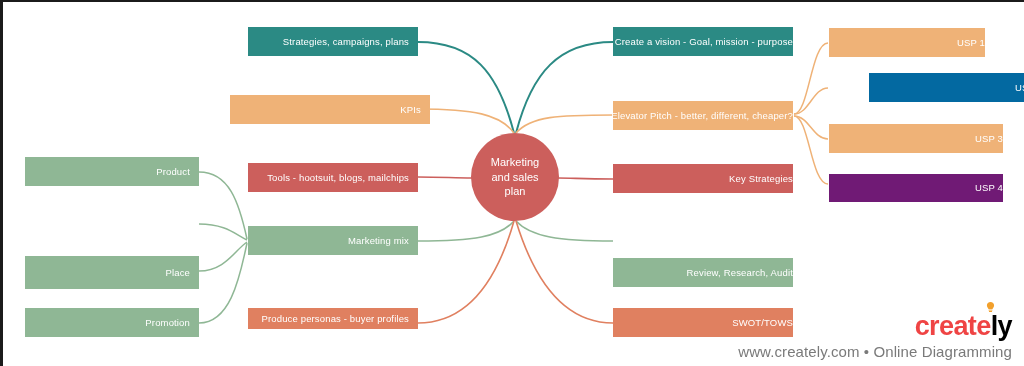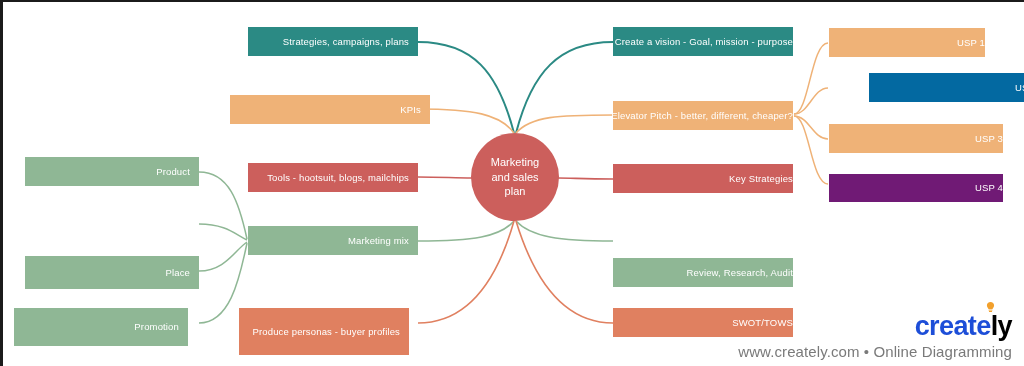--- a/index.html
+++ b/index.html
@@ -67,21 +67,21 @@
     user-select: none;
   }
   .logo-word {
     font-size: 27px;
     font-weight: bold;
     letter-spacing: -0.6px;
     line-height: 1;
     position: relative;
     display: inline-block;
   }
-  .logo-create { color: #1d4ed8; margin-left: 23px; }
+  .logo-create { color: #ef4444; margin-left: 23px; }
   .logo-ly { color: #000000; }
   .bulb {
     position: absolute;
     width: 9px;
     height: 11px;
     right: 17px;
     top: -11px;
   }
   .logo-tag {
     font-size: 15px;
@@ -141,21 +141,21 @@
   </div>
   <div class="node align-right" style="left:227px; top:93px; width:200px; height:29px; background:#efb277;">
     <span>KPIs</span>
   </div>
   <div class="node align-right" style="left:245px; top:224px; width:170px; height:29px; background:#8fb795;">
     <span>Marketing mix</span>
   </div>
   <div class="node align-right" style="left:245px; top:161px; width:170px; height:29px; background:#cc5f5c;">
     <span>Tools - hootsuit, blogs, mailchips</span>
   </div>
-  <div class="node align-right" style="left:236px; top:306px; width:170px; height:47px; background:#e08060;text-align:right;">
+  <div class="node align-right" style="left:245px; top:306px; width:170px; height:21px; background:#e08060;text-align:right;">
     <span>Produce personas - buyer profiles</span>
   </div>
 
   <div class="node align-left" style="left:610px; top:25px; width:180px; height:29px; background:#2b8a84;">
     <span>Create a vision - Goal, mission - purpose</span>
   </div>
   <div class="node align-left" style="left:610px; top:99px; width:180px; height:29px; background:#efb277;">
     <span>Elevator Pitch - better, different, cheaper?</span>
   </div>
   <div class="node align-left" style="left:610px; top:162px; width:180px; height:29px; background:#cc5f5c;">
@@ -167,21 +167,21 @@
   <div class="node align-left" style="left:610px; top:306px; width:180px; height:29px; background:#e08060;padding-left:44px;">
     <span>SWOT/TOWS</span>
   </div>
 
   <div class="node align-right" style="left:22px; top:155px; width:174px; height:29px; background:#8fb795;">
     <span>Product</span>
   </div>
   <div class="node align-right" style="left:22px; top:254px; width:174px; height:33px; background:#8fb795;">
     <span>Place</span>
   </div>
-  <div class="node align-right" style="left:11px; top:306px; width:174px; height:38px; background:#8fb795;padding-left:40px;">
+  <div class="node align-right" style="left:22px; top:306px; width:174px; height:29px; background:#8fb795;padding-left:40px;">
     <span>Promotion</span>
   </div>
 
   <div class="node align-left" style="left:826px; top:26px; width:156px; height:29px; background:#efb277;">
     <span>USP 1</span>
   </div>
   <div class="node align-left" style="left:826px; top:71px; width:174px; height:29px; background:#0369a1;margin-left:40px;">
     <span>USP 2</span>
   </div>
   <div class="node align-left" style="left:826px; top:122px; width:174px; height:29px; background:#efb277;padding-left:19px;">

